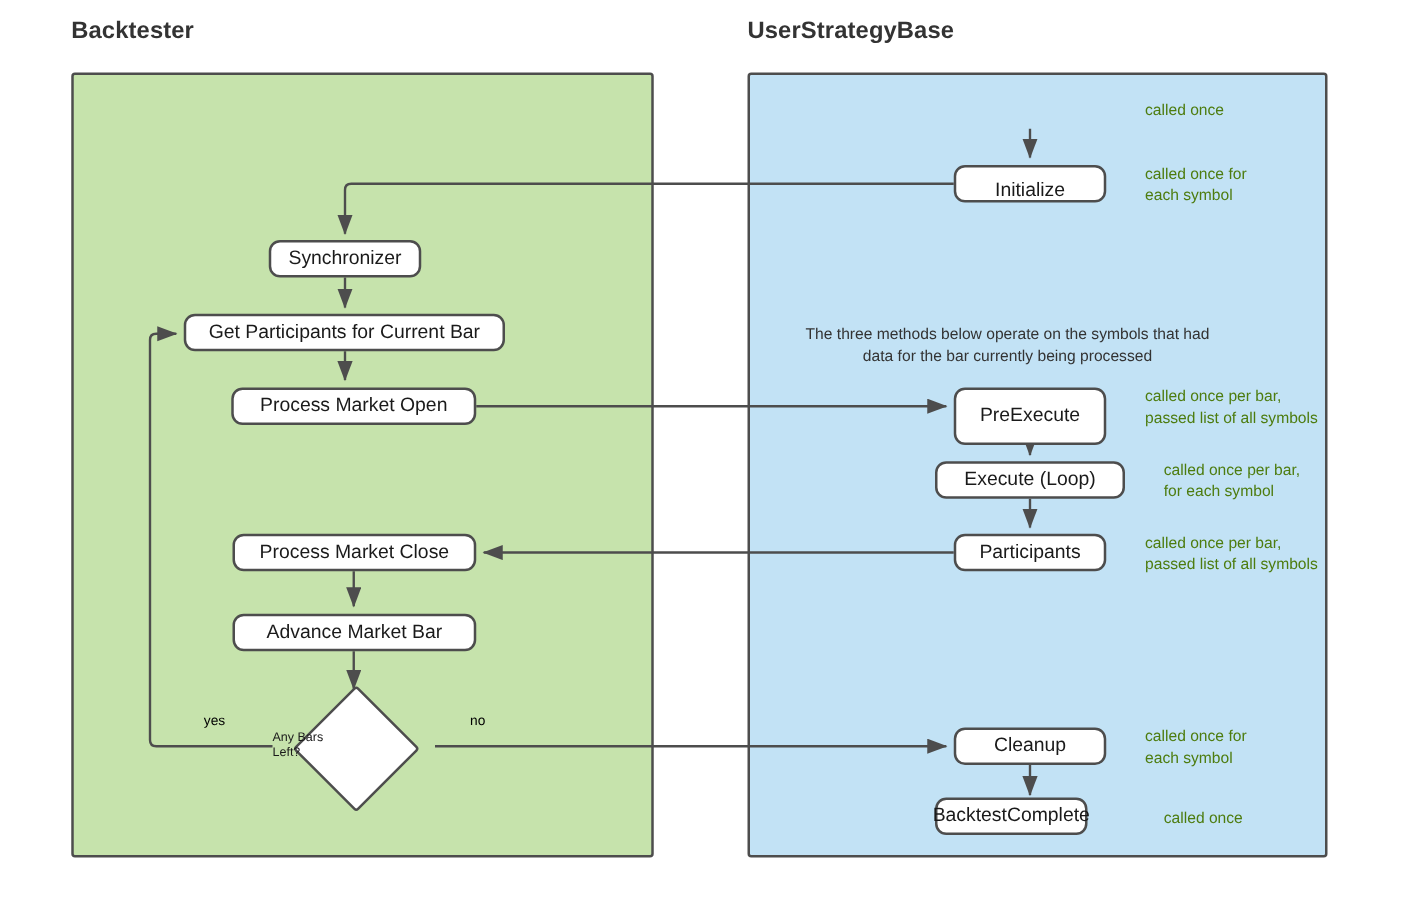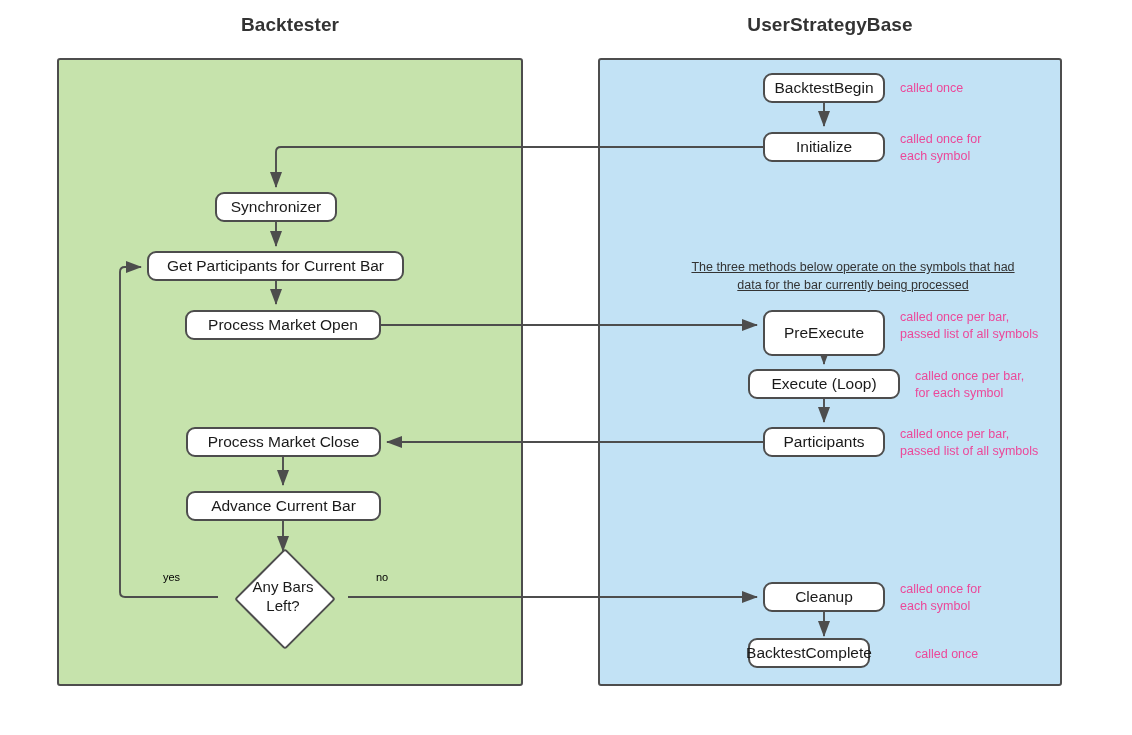--- a/index.html
+++ b/index.html
@@ -26,21 +26,21 @@
     height: 735px;
     pointer-events: none;
   }
 
   
   .col-title {
     position: absolute;
     font-size: 19px;
     font-weight: bold;
     color: #333333;
-    text-align: center;
+    text-align: left;
     white-space: nowrap;
     letter-spacing: 0.1px;
   }
   #title-backtester   { left: 57px;  top: 14px; width: 466px; }
   #title-userstrategy { left: 598px; top: 14px; width: 464px; }
 
   
   .panel {
     position: absolute;
     border: 2px solid #4d4d4d;
@@ -86,35 +86,36 @@
     background: #ffffff;
     border: 2px solid #4d4d4d;
     transform: rotate(45deg);
     border-radius: 3px;
   }
   .diamond-label {
     position: absolute;
     inset: 0;
     display: flex;
     flex-direction: column;
-    align-items: center;
+    align-items: flex-start;
     justify-content: center;
-    font-size: 15px;
+    font-size: 10px;
     color: #1a1a1a;
     line-height: 1.25;
     text-align: center;
   }
 
   
   .annot {
     position: absolute;
     font-size: 12.5px;
-    color: #ec4899;
+    color: #4d7c0f;
     line-height: 1.35;
     white-space: pre-line;
+    margin-left: 16px;
   }
   .note-center {
     position: absolute;
     font-size: 12.5px;
     color: #333333;
     line-height: 1.45;
     text-align: center;
     white-space: pre-line;
   }
 
@@ -183,46 +184,43 @@
 
   <div class="node" id="n-process-market-open" style="left:185px; top:310px; width:196px; height:30px;">
     <span>Process Market Open</span>
   </div>
 
   <div class="node" id="n-process-market-close" style="left:186px; top:427px; width:195px; height:30px;">
     <span>Process Market Close</span>
   </div>
 
   <div class="node" id="n-advance-current-bar" style="left:186px; top:491px; width:195px; height:30px;">
-    <span>Advance Current Bar</span>
+    <span>Advance Market Bar</span>
   </div>
 
   <div class="diamond-wrap" style="left:218px; top:549px;">
     <div class="diamond-shape"></div>
     <div class="diamond-label">
       <span>Any Bars</span>
       <span>Left?</span>
     </div>
   </div>
 
   <div class="edge-label" style="left:163px; top:571px;">yes</div>
   <div class="edge-label" style="left:376px; top:571px;">no</div>
 
-  <div class="node" id="n-backtestbegin" style="left:763px; top:73px; width:122px; height:30px;">
-    <span>BacktestBegin</span>
-  </div>
   <div class="annot" style="left:900px; top:80px;">called once</div>
 
-  <div class="node" id="n-initialize" style="left:763px; top:132px; width:122px; height:30px;">
+  <div class="node" id="n-initialize" style="left:763px; top:132px; width:122px; height:30px;align-items:flex-end;">
     <span>Initialize</span>
   </div>
   <div class="annot" style="left:900px; top:131px;">called once for
 each symbol</div>
 
-  <div class="note-center" style="left:643px; top:258px; width:420px;text-decoration:underline;">The three methods below operate on the symbols that had
+  <div class="note-center" style="left:596px; top:258px; width:420px;">The three methods below operate on the symbols that had
 data for the bar currently being processed</div>
 
   <div class="node" id="n-preexecute" style="left:763px; top:310px; width:122px; height:46px;">
     <span>PreExecute</span>
   </div>
   <div class="annot" style="left:900px; top:309px;">called once per bar,
 passed list of all symbols</div>
 
   <div class="node" id="n-execute-loop" style="left:748px; top:369px; width:152px; height:30px;">
     <span>Execute (Loop)</span>

